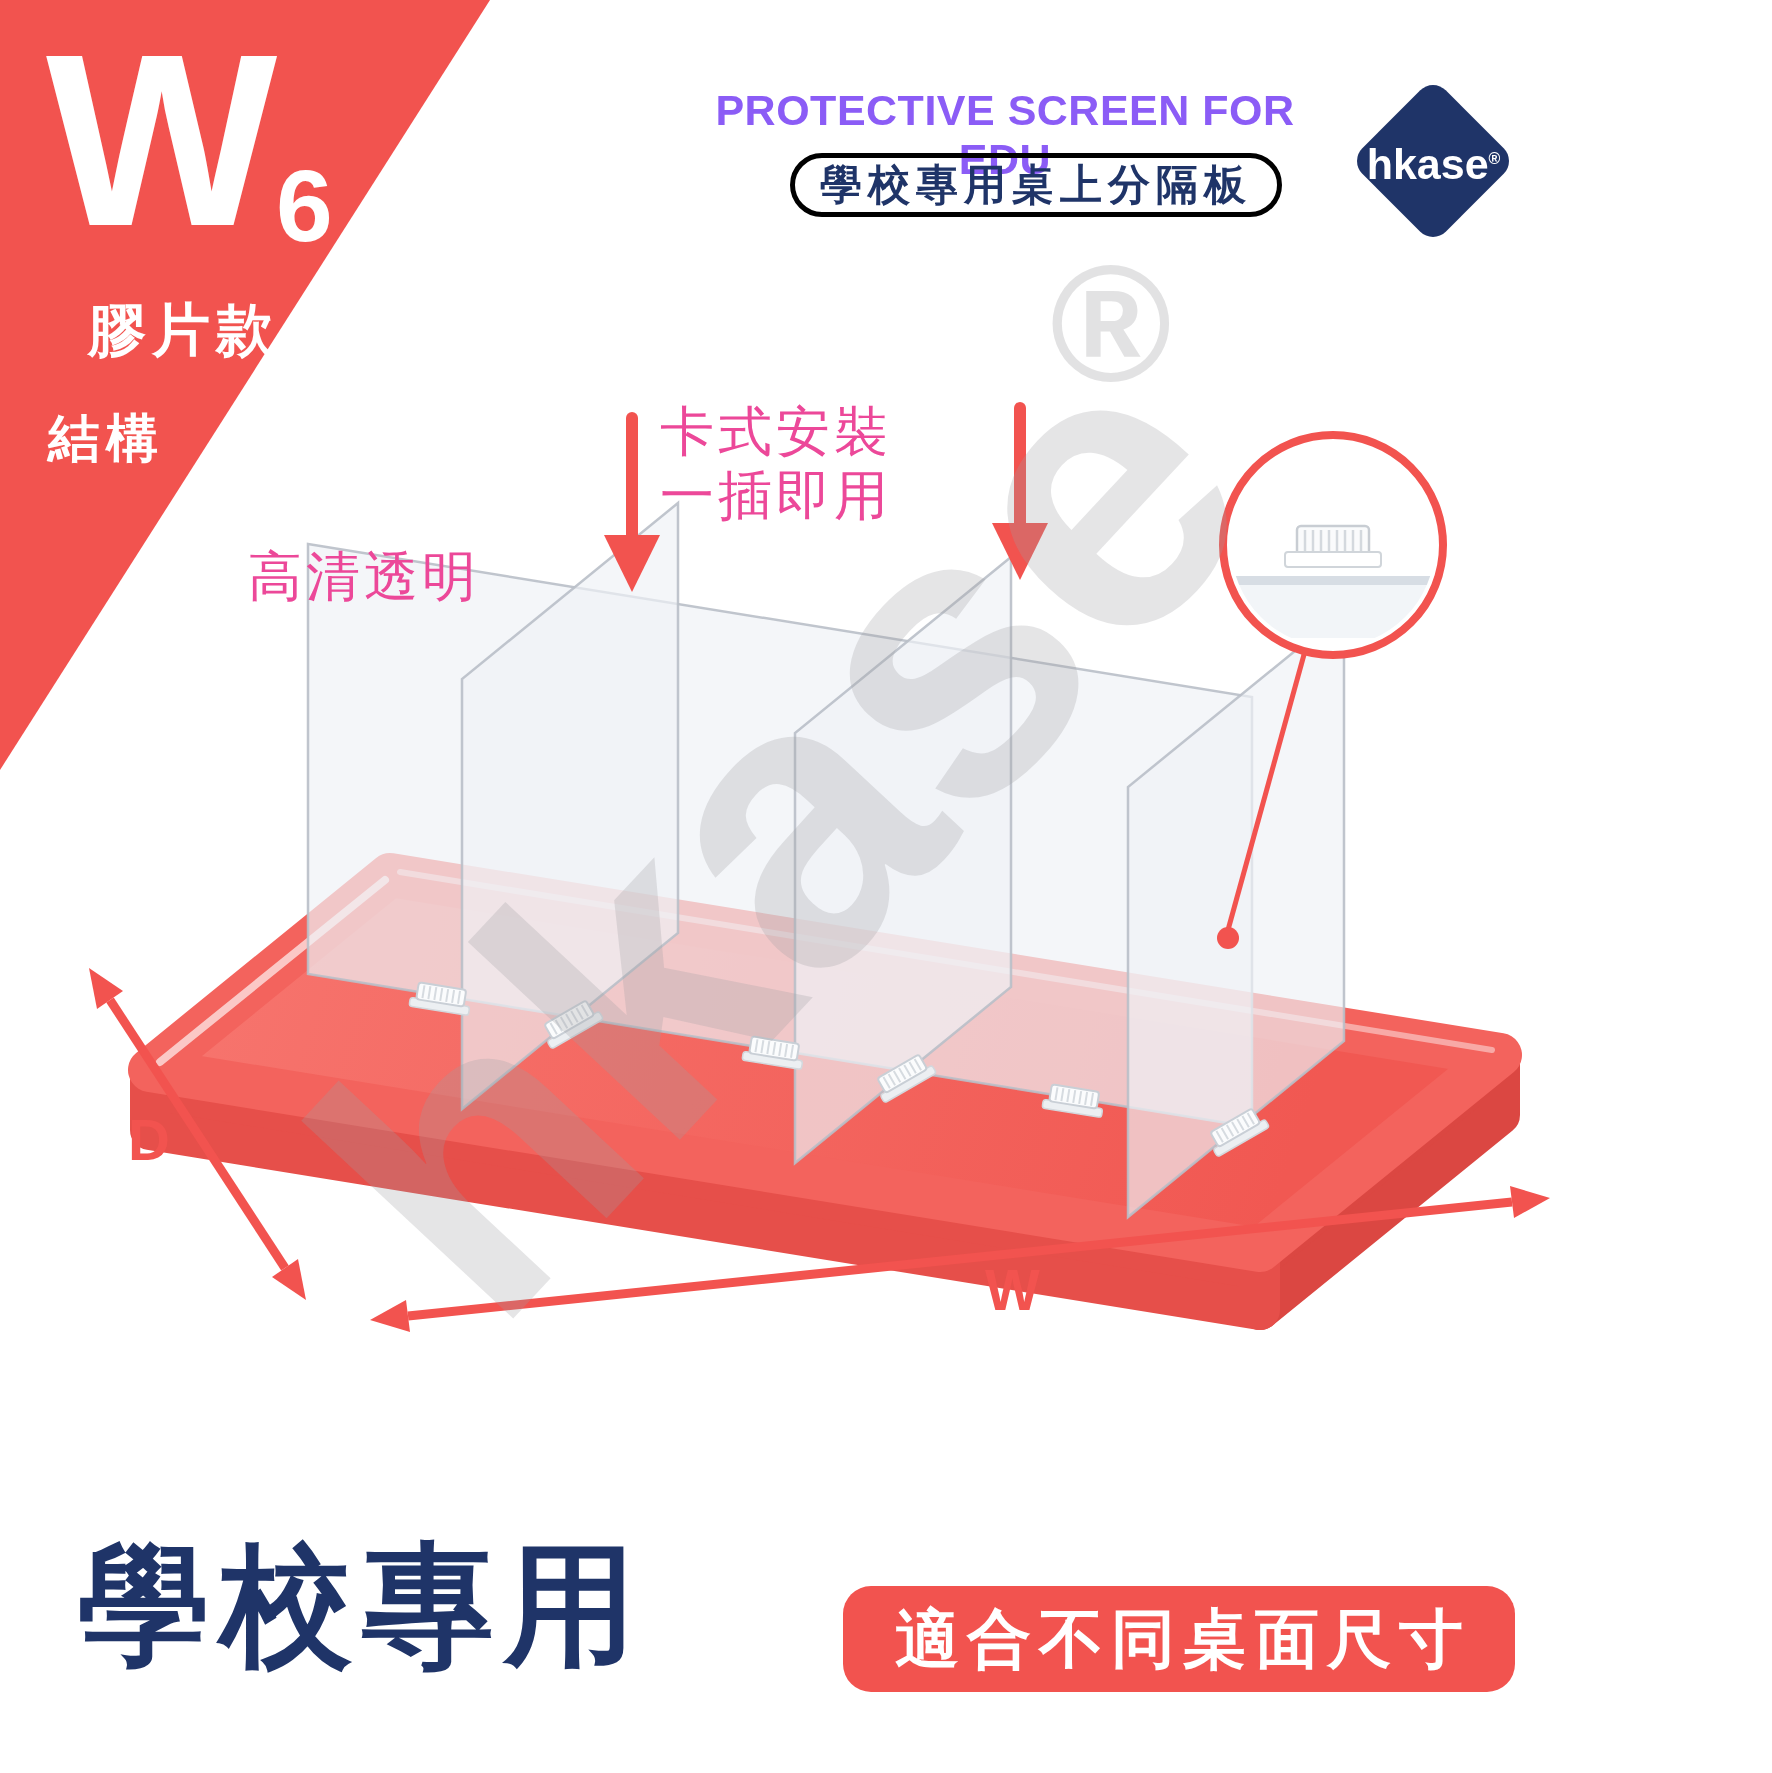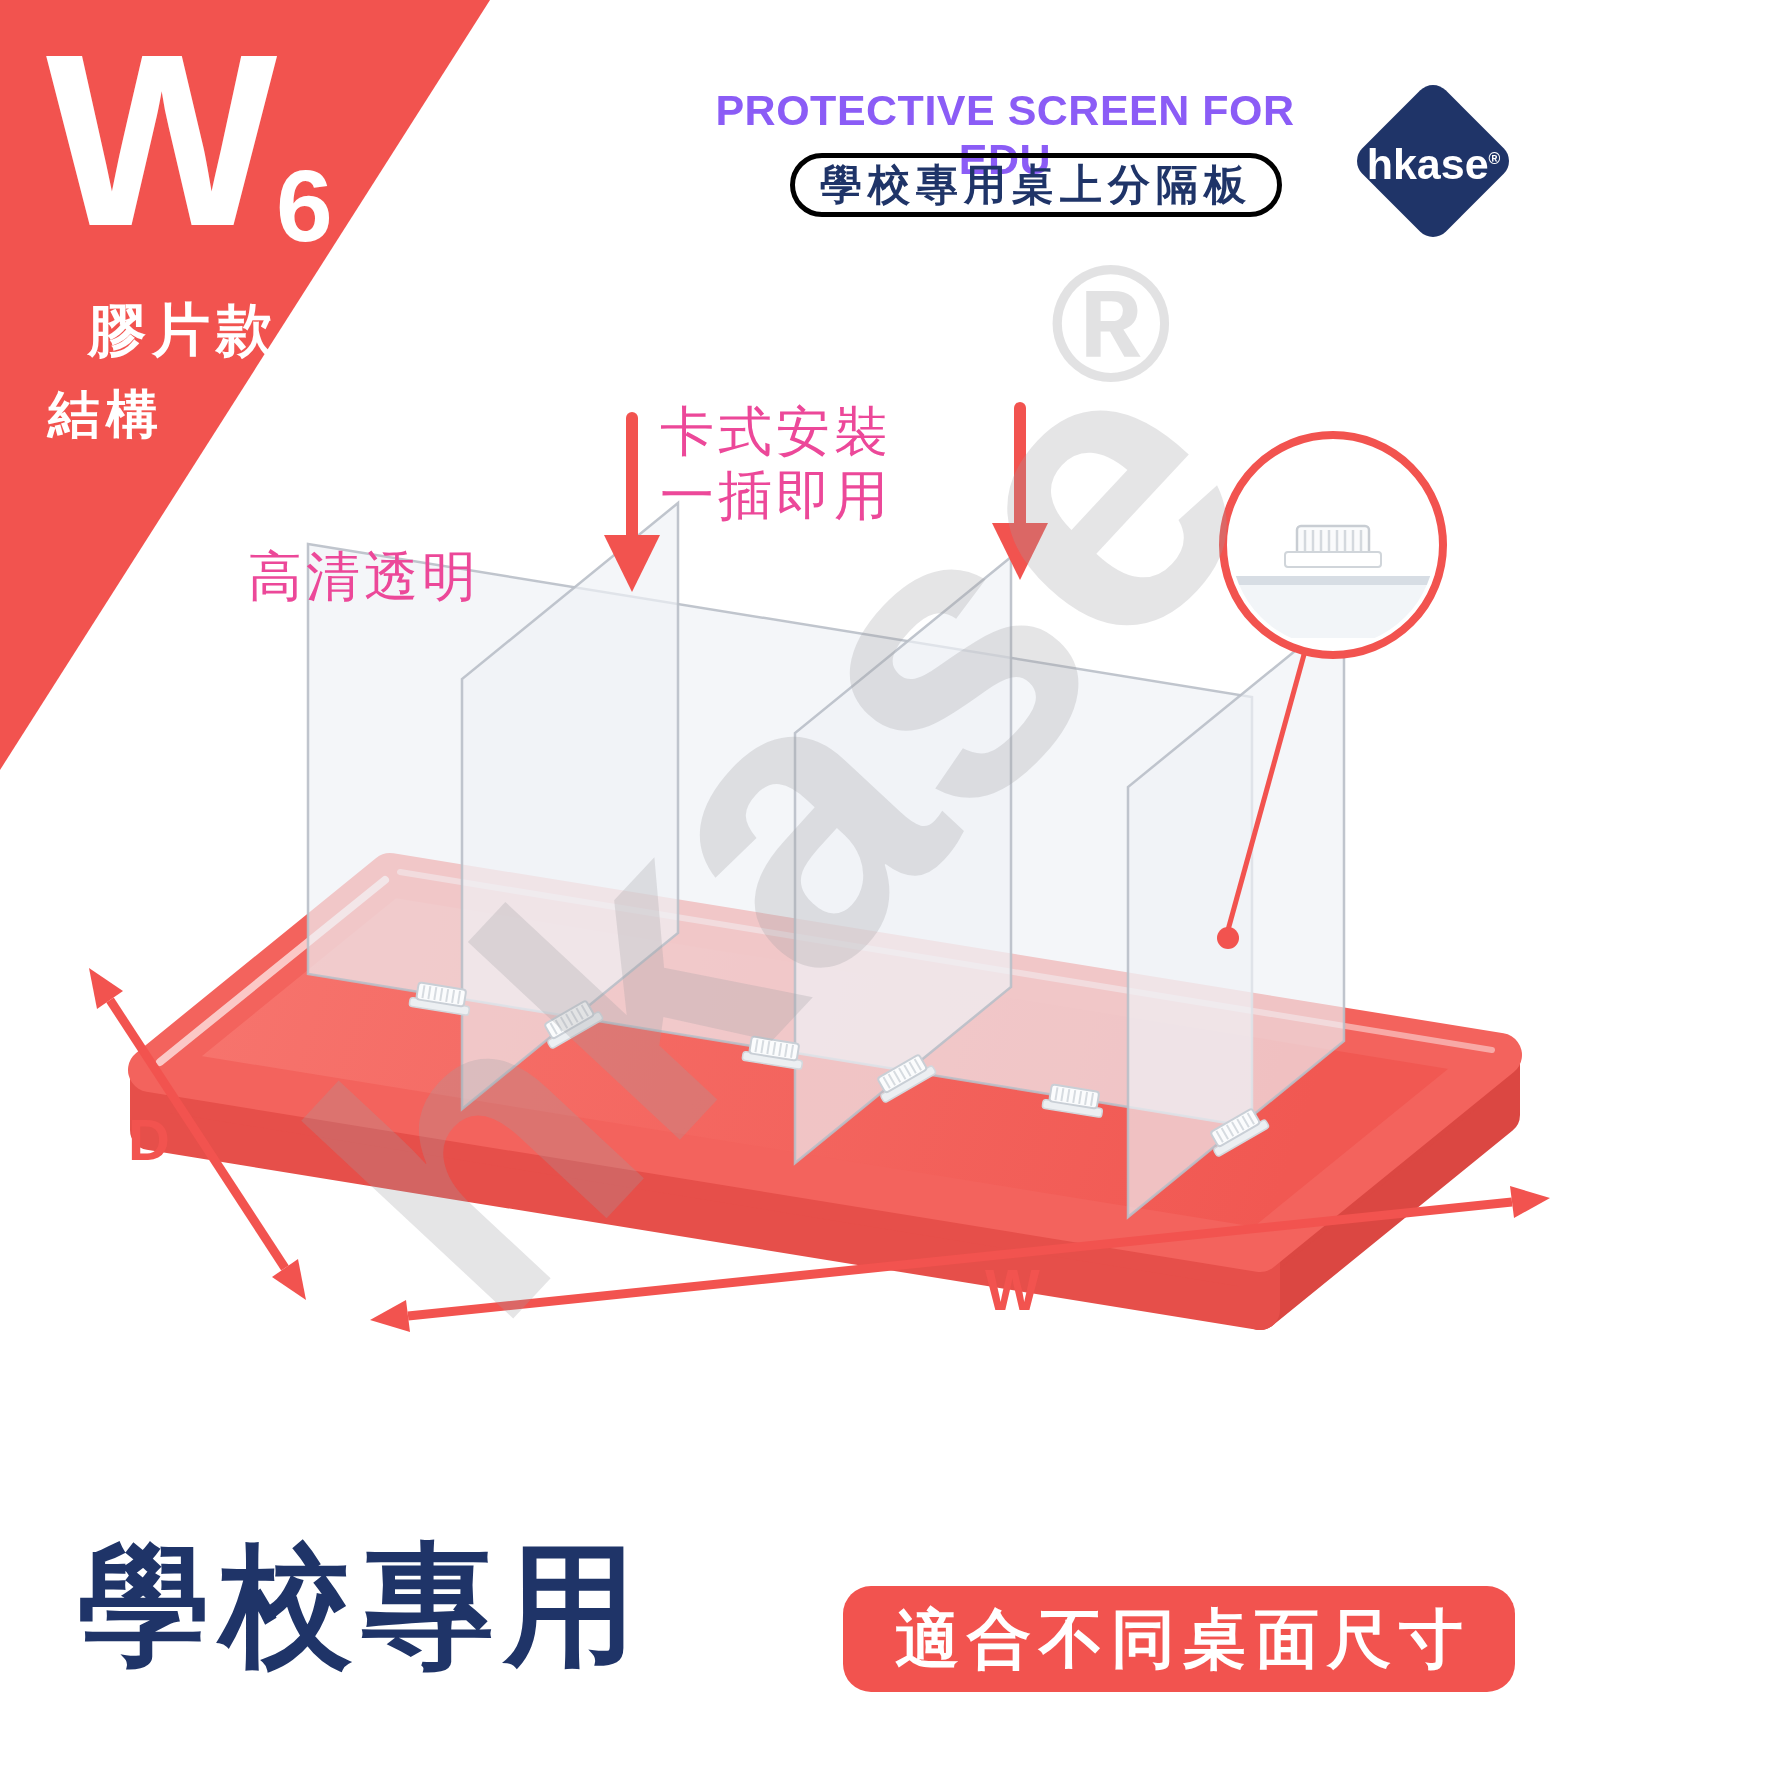--- a/index.html
+++ b/index.html
@@ -6,21 +6,21 @@
   .canvas{position:relative;width:1772px;height:1773px;overflow:hidden;background:#fff;
           font-family:"Liberation Sans",sans-serif;}
   .abs{position:absolute;}
 
   
   .corner-triangle{left:0;top:0;width:490px;height:770px;background:#F2534F;
                    clip-path:polygon(0 0,100% 0,0 100%);}
   .model-w{left:46px;top:18px;font-size:245px;font-weight:bold;color:#fff;line-height:1;}
   .model-six{left:276px;top:155px;font-size:102px;font-weight:bold;color:#fff;line-height:1;}
   .variant{left:48px;top:292px;font-size:58px;font-weight:bold;color:#fff;letter-spacing:6px;margin-left:40px;}
-  .structure{left:48px;top:380px;font-size:52px;font-weight:bold;color:#fff;letter-spacing:6px;}
+  .structure{left:48px;top:404px;font-size:52px;font-weight:bold;color:#fff;letter-spacing:6px;}
 
   
   .title-en{left:680px;top:86px;width:650px;text-align:center;font-size:43px;font-weight:bold;
             color:#8b5cf6;letter-spacing:0.5px;}
   .badge-zh{left:790px;top:153px;width:492px;height:64px;border:5px solid #000000;border-radius:36px;
             display:flex;align-items:center;justify-content:center;font-size:42px;font-weight:bold;
             color:#1F3468;letter-spacing:6px;box-sizing:border-box;}
 
   
   .brand-diamond{left:1374px;top:102px;width:118px;height:118px;background:#1F3468;border-radius:18px;

